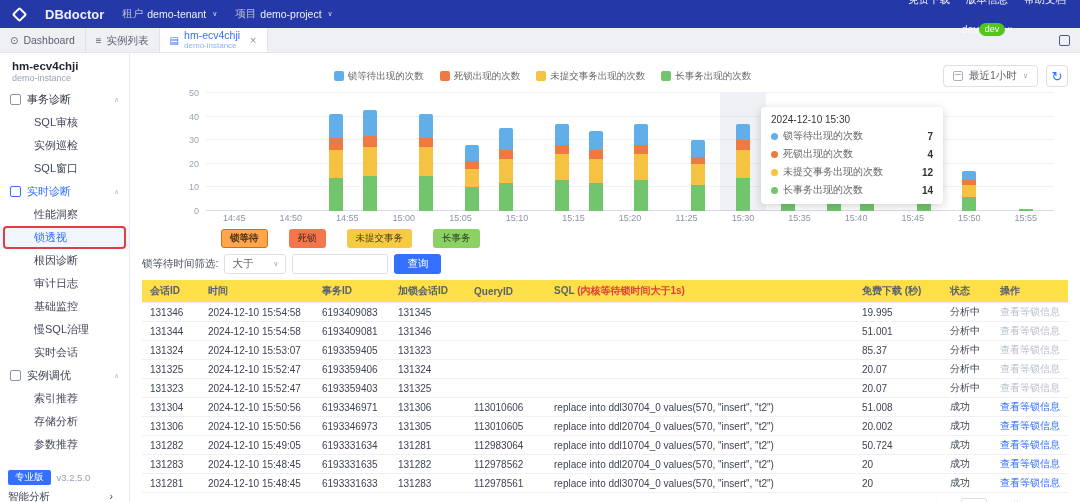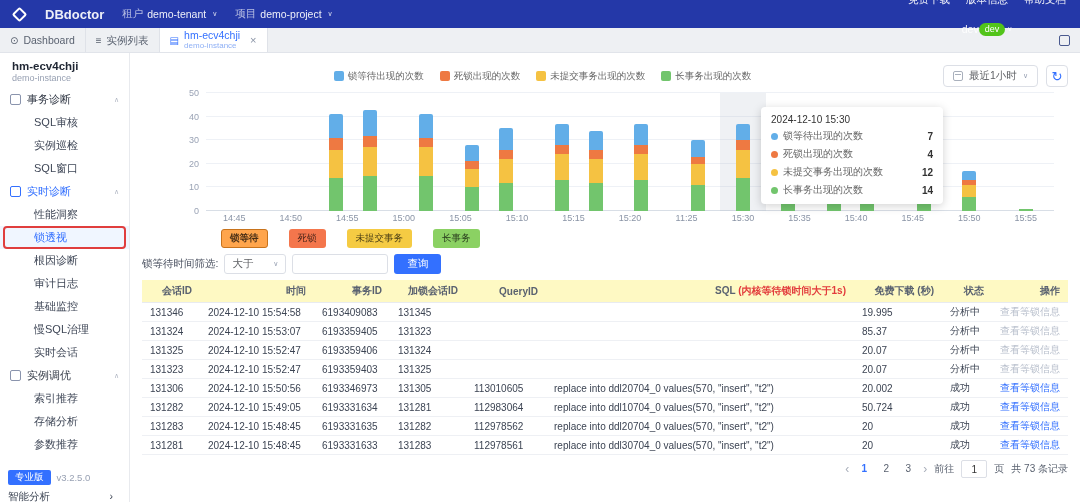--- a/index.html
+++ b/index.html
@@ -83,21 +83,21 @@
   .chips{margin:4px 0 0 64px;display:flex;gap:6px;}
   .chip{font-size:9.5px;padding:2px 8px;border-radius:3px;color:rgba(0,0,0,0.72);cursor:pointer;border:1px solid transparent;margin-left:15px;}
   .chip.selected{border-color:#c8731c;font-weight:bold;}
   .filter-row{margin-top:6px;display:flex;align-items:center;gap:6px;font-size:10.5px;color:#4a5160;}
   .op-select{border:1px solid #dcdfe6;border-radius:3px;padding:2px 7px;display:flex;align-items:center;justify-content:space-between;width:62px;color:#606266;background:#fff;cursor:pointer;}
   .filter-input{width:96px;height:20px;border:1px solid #dcdfe6;border-radius:3px;padding:0 6px;font-size:10.5px;color:#333;}
   .search-btn{background:#3370ff;color:#fff;border:none;border-radius:3px;padding:3px 13px;font-size:10.5px;cursor:pointer;}
 
   
   .data-table{width:100%;border-collapse:collapse;margin-top:6px;table-layout:fixed;font-size:10px;}
-  .data-table th{background:#fef9c3;color:#5a6270;font-weight:bold;text-align:right;padding:4px 8px;border-bottom:1px solid #e8ebf0;white-space:nowrap;overflow:hidden;}
+  .data-table th{background:#fde047;color:#5a6270;font-weight:bold;text-align:left;padding:4px 8px;border-bottom:1px solid #e8ebf0;white-space:nowrap;overflow:hidden;}
   .data-table td{padding:2px 8px;border-bottom:1px solid #eef0f4;color:#3c4453;white-space:nowrap;overflow:hidden;text-overflow:ellipsis;}
   .sql-note{color:#e23c3c;font-weight:bold;}
   .action-link{color:#3370ff;cursor:pointer;}
   .action-link.disabled{color:#b8bfcc;cursor:default;}
 
   
   .pager{display:flex;justify-content:flex-end;align-items:center;gap:7px;margin-top:5px;font-size:10px;color:#5a6270;}
   .pages{display:inline-flex;gap:6px;}
   .page-btn{min-width:16px;height:16px;line-height:16px;text-align:center;cursor:pointer;border-radius:2px;}
   .page-btn.current{color:#3370ff;font-weight:bold;}
@@ -438,20 +438,31 @@
             <td>2024-12-10 15:54:58</td>
             <td>6193409083</td>
             <td>131345</td>
             <td></td>
             <td></td>
             <td>19.995</td>
             <td>分析中</td>
             <td><span class="action-link disabled">查看等锁信息</span></td>
           </tr>
           <tr>
+            <td>131344</td>
+            <td>2024-12-10 15:54:58</td>
+            <td>6193409081</td>
+            <td>131346</td>
+            <td></td>
+            <td></td>
+            <td>51.001</td>
+            <td>分析中</td>
+            <td><span class="action-link disabled">查看等锁信息</span></td>
+          </tr>
+          <tr>
             <td>131324</td>
             <td>2024-12-10 15:53:07</td>
             <td>6193359405</td>
             <td>131323</td>
             <td></td>
             <td></td>
             <td>85.37</td>
             <td>分析中</td>
             <td><span class="action-link disabled">查看等锁信息</span></td>
           </tr>
@@ -469,20 +480,31 @@
           <tr>
             <td>131323</td>
             <td>2024-12-10 15:52:47</td>
             <td>6193359403</td>
             <td>131325</td>
             <td></td>
             <td></td>
             <td>20.07</td>
             <td>分析中</td>
             <td><span class="action-link disabled">查看等锁信息</span></td>
+          </tr>
+          <tr>
+            <td>131304</td>
+            <td>2024-12-10 15:50:56</td>
+            <td>6193346971</td>
+            <td>131306</td>
+            <td>113010606</td>
+            <td>replace into ddl30704_0 values(570, "insert", "t2")</td>
+            <td>51.008</td>
+            <td>成功</td>
+            <td><span class="action-link">查看等锁信息</span></td>
           </tr>
           <tr>
             <td>131306</td>
             <td>2024-12-10 15:50:56</td>
             <td>6193346973</td>
             <td>131305</td>
             <td>113010605</td>
             <td>replace into ddl20704_0 values(570, "insert", "t2")</td>
             <td>20.002</td>
             <td>成功</td>

